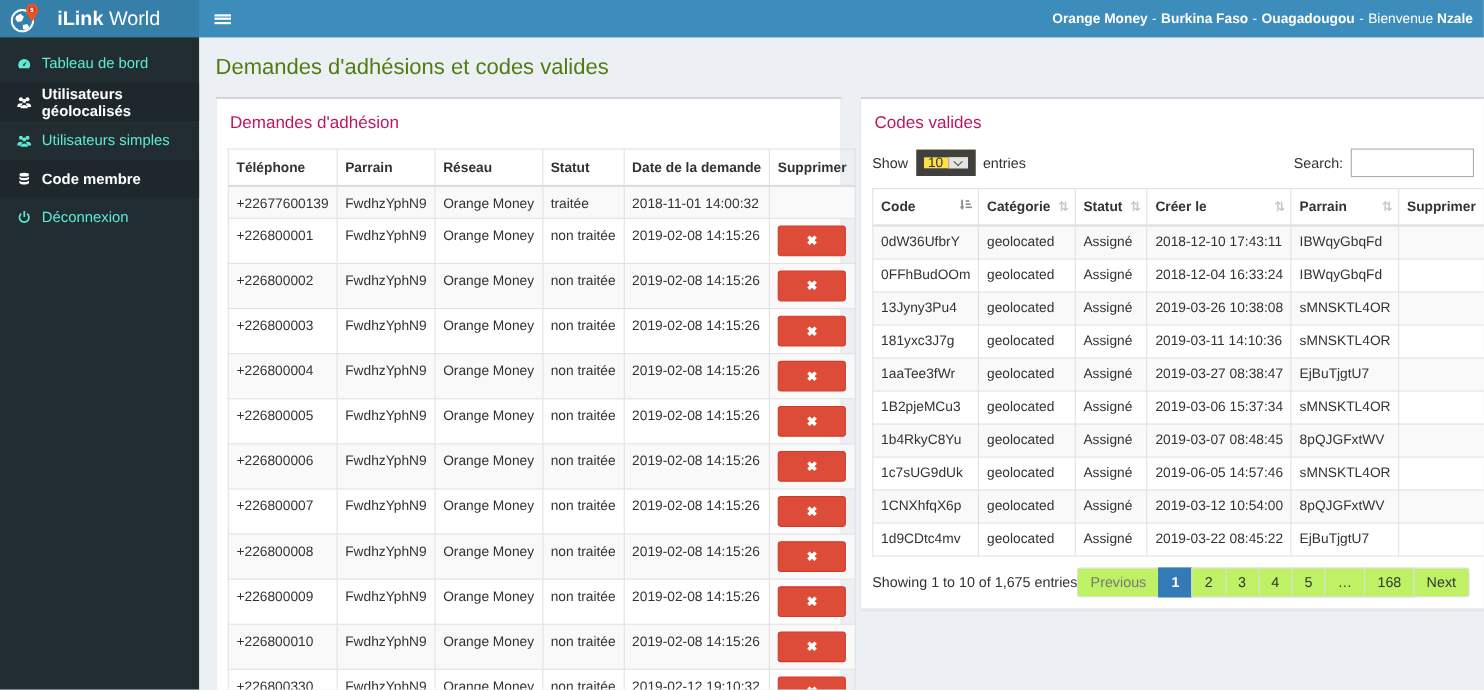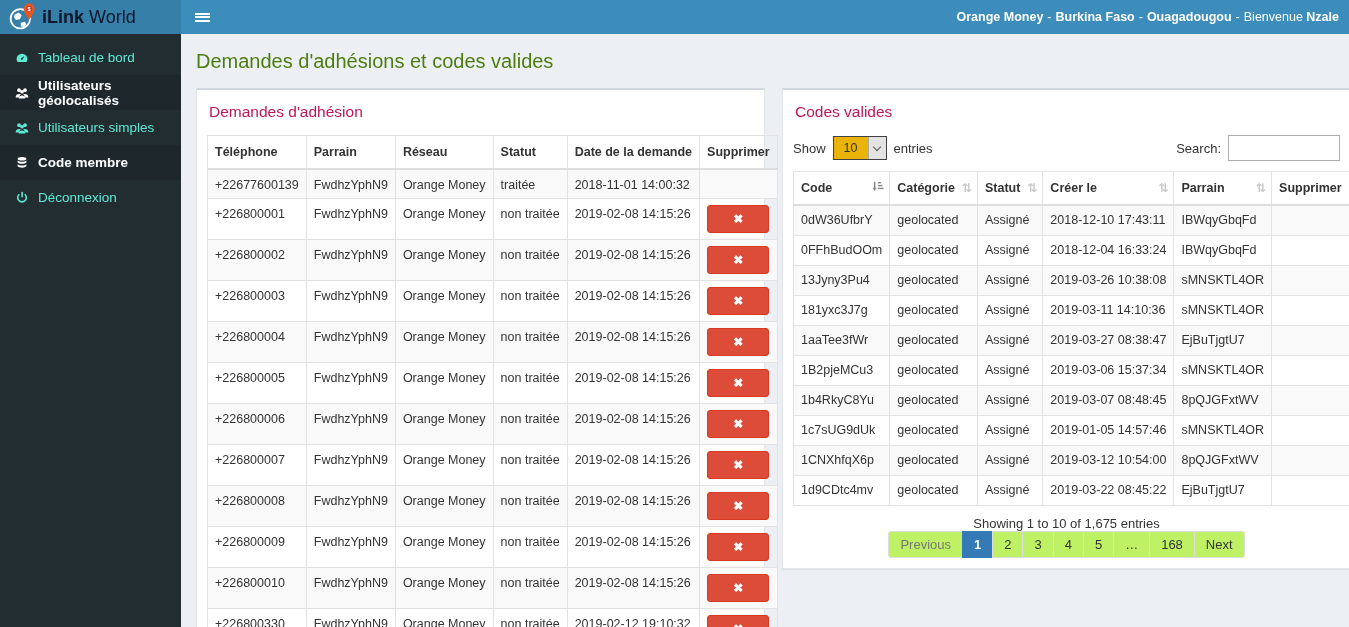--- a/index.html
+++ b/index.html
@@ -6,21 +6,21 @@
   html,body { width:1349px; height:627px; overflow:hidden; }
   body {
     font-family:"Liberation Sans","DejaVu Sans",sans-serif;
     background:#ecf0f5; color:#333; position:relative; font-size:13px;
   }
 
   
   .sidebar { position:absolute; left:0; top:0; width:181px; height:627px; background:#222d32; z-index:5; }
   .logo { height:34px; background:#367fa9; display:flex; align-items:center; padding-left:8px; overflow:visible; }
   .logo svg { width:30px; height:30px; margin-top:2px; }
-  .brand { color:#0f172a; font-size:18px; margin-left:4px; font-weight:300; white-space:nowrap; }
+  .brand { color:#ffffff; font-size:18px; margin-left:14px; font-weight:300; white-space:nowrap; }
   .brand b { font-weight:bold; }
   .menu { padding-top:6px; }
   .menu-item { height:35px; display:flex; align-items:center; gap:9px; padding-left:14px;
                color:#5eead4; font-size:13.5px; cursor:pointer; }
   .menu-item .mi { width:15px; height:15px; flex:0 0 15px; display:flex; align-items:center; justify-content:center; }
   .menu-item svg { width:14px; height:14px; fill:currentColor; }
   .menu-item.active { background:#1e282c; color:#fff; font-weight:bold; }
 
   
   .navbar { position:absolute; left:181px; right:0; top:0; height:34px; background:#3c8dbc;
@@ -55,32 +55,32 @@
 
   
   #codes-table thead th { position:relative; padding-right:22px; }
   .sort-glyph { position:absolute; right:5px; top:50%; transform:translateY(-50%);
                 color:#c8c8c8; font-size:12px; }
   .sort-asc-wrap { position:absolute; right:5px; top:50%; transform:translateY(-50%); }
 
   
   .dt-controls { display:flex; justify-content:space-between; align-items:center; margin-bottom:10px; font-size:13px; }
   .dt-length { display:flex; align-items:center; gap:7px; }
-  .dt-select { display:inline-flex; width:54px; height:24px; border:1px solid #404040; background:#eab308;
+  .dt-select { display:inline-flex; width:54px; height:24px; border:7px solid #404040; background:#fde047;
                align-items:stretch; cursor:pointer; }
   .dt-select .val { flex:1; display:flex; align-items:center; justify-content:center; font-size:12.5px; }
   .dt-select .arrow-box { width:18px; background:#e3e3e3; border-left:1px solid #aaa;
                display:flex; align-items:center; justify-content:center; }
   .dt-select .chev { width:6px; height:6px; border-left:1.6px solid #555; border-bottom:1.6px solid #555;
                transform:rotate(-45deg); margin-top:-3px; }
   .dt-search { display:flex; align-items:center; gap:7px; }
   .dt-search input { width:112px; height:26px; border:1px solid #adadad; padding:0 6px;
                font-family:inherit; font-size:13px; }
 
-  .dt-footer { display:flex; justify-content:space-between; align-items:center; margin-top:10px;flex-direction:column; }
+  .dt-footer { display:flex; align-items:center; margin-top:10px; }
   .dt-info { font-size:13px; color:#333; }
   .pagination { display:inline-flex; }
   .page-btn { padding:5px 11px; border:1px solid #ddd; margin-left:-1px; background:#bef264;
               color:#333; font-size:13px; cursor:pointer; text-decoration:none; }
   .page-btn:first-child { border-radius:3px 0 0 3px; margin-left:0; }
   .page-btn:last-child { border-radius:0 3px 3px 0; }
   .page-btn.muted { color:#777; }
   .page-btn.active { background:#337ab7; border-color:#337ab7; color:#fff; font-weight:bold; }
 </style>
 </head>
@@ -393,21 +393,21 @@
               <td>geolocated</td>
               <td>Assigné</td>
               <td>2019-03-07 08:48:45</td>
               <td>8pQJGFxtWV</td>
               <td></td>
             </tr>
             <tr>
               <td>1c7sUG9dUk</td>
               <td>geolocated</td>
               <td>Assigné</td>
-              <td>2019-01-05 14:57:46</td>
+              <td>2019-06-05 14:57:46</td>
               <td>sMNSKTL4OR</td>
               <td></td>
             </tr>
             <tr>
               <td>1CNXhfqX6p</td>
               <td>geolocated</td>
               <td>Assigné</td>
               <td>2019-03-12 10:54:00</td>
               <td>8pQJGFxtWV</td>
               <td></td>

